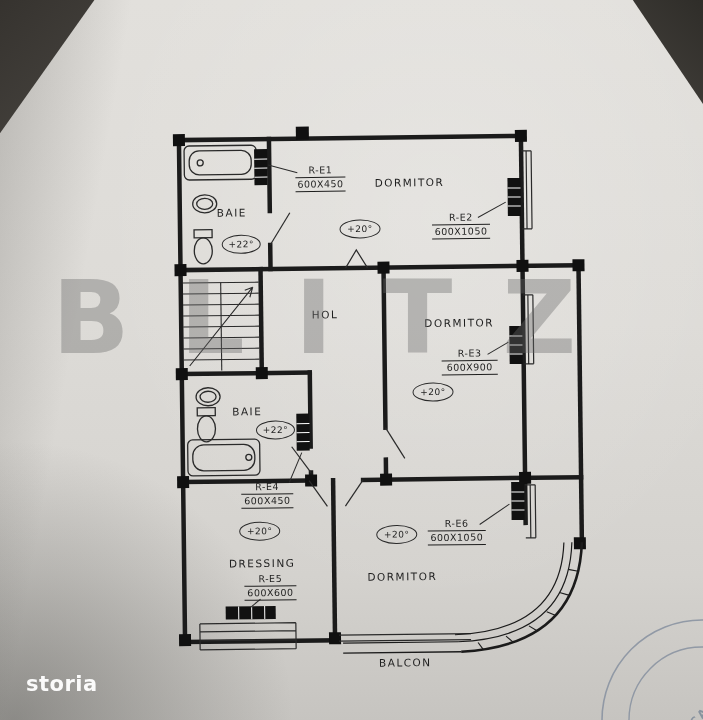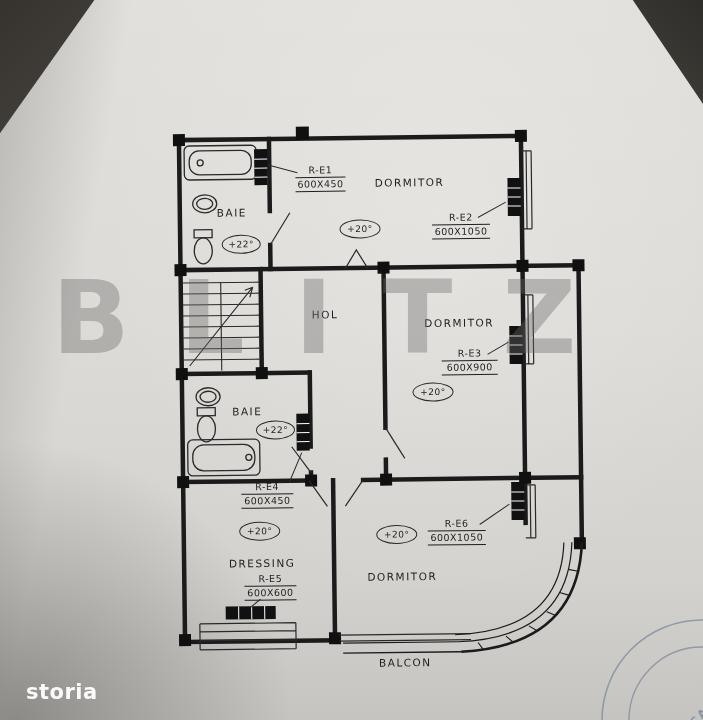--- a/index.html
+++ b/index.html
@@ -22,21 +22,21 @@
     background:linear-gradient(225deg,#2f2d29,#45423d);
     clip-path:polygon(10% 0,100% 0,100% 100%);
   }
   .watermark{
     position:absolute;top:258px;left:52px;width:640px;
     font-size:102px;font-weight:700;letter-spacing:50px;
     color:rgba(105,105,105,0.38);white-space:nowrap;
     pointer-events:none;user-select:none;
   }
   .brand{
-    position:absolute;left:26px;bottom:16px;
+    position:absolute;left:26px;bottom:24px;
     color:#ffffff;font-size:21px;font-weight:600;letter-spacing:0.5px;
     opacity:0.96;
   }
   svg.plan{position:absolute;inset:0;}
   .roomlabel{font-size:10.5px;letter-spacing:1.5px;fill:#1e1e1e;}
   .radlabel{font-size:9.5px;letter-spacing:0.5px;fill:#1e1e1e;}
   .templabel{font-size:9px;letter-spacing:0.5px;fill:#1e1e1e;}
   .stamptext{font-size:11px;letter-spacing:3px;fill:#7e8a99;font-weight:600;}
 </style>
 </head>

